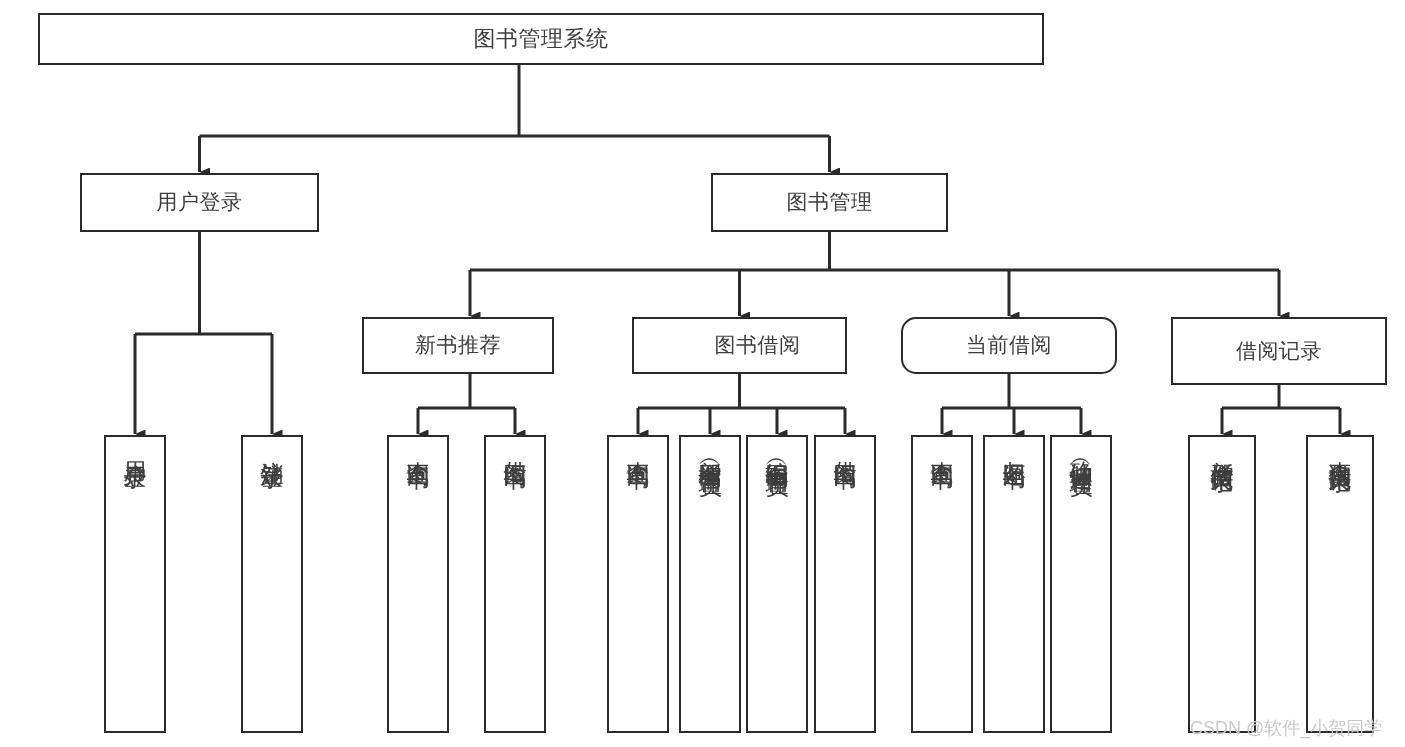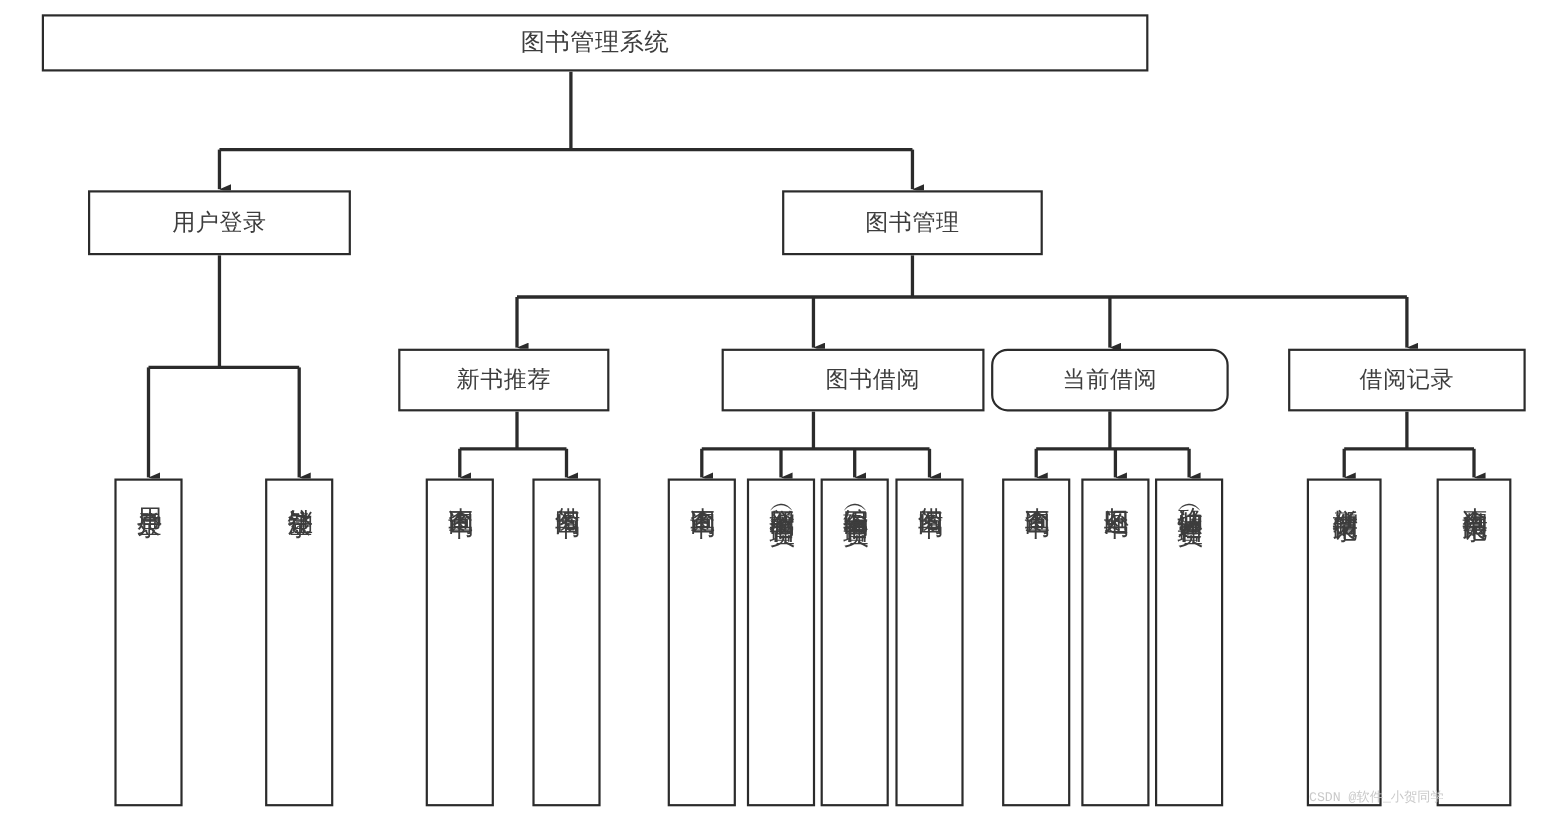--- a/index.html
+++ b/index.html
@@ -57,22 +57,22 @@
     font-size: 23px;
     letter-spacing: 2px;
     line-height: 1;
   }
   .node-box.root .node-label {
     font-size: 22px;
   }
   .watermark {
     position: absolute;
     color: #c9c9c9;
-    font-size: 12px;
-    font-family: Liberation Mono, monospace;
+    font-size: 18px;
+    font-family: Liberation Sans, sans-serif;
     white-space: nowrap;
     user-select: none;
   }
 </style>
 </head>
 <body>
 
 <div id="diagram-root">
 
   <svg class="connector-layer" viewBox="0 0 1405 747" xmlns="http://www.w3.org/2000/svg">
@@ -125,27 +125,27 @@
   <div class="node-box horizontal" style="left: 80px; top: 173px; width: 239px; height: 59px;">
     <span class="node-label">用户登录</span>
   </div>
   <div class="node-box horizontal" style="left: 711px; top: 173px; width: 237px; height: 59px;">
     <span class="node-label">图书管理</span>
   </div>
 
   <div class="node-box horizontal" style="left: 362px; top: 317px; width: 192px; height: 57px;">
     <span class="node-label">新书推荐</span>
   </div>
-  <div class="node-box horizontal" style="left: 656px; top: 317px; width: 239px; height: 57px; padding-left: 36px;">
+  <div class="node-box horizontal" style="left: 632px; top: 317px; width: 215px; height: 57px; padding-left: 36px;">
     <span class="node-label">图书借阅</span>
   </div>
   <div class="node-box horizontal" style="left: 901px; top: 317px; width: 216px; height: 57px; border-radius: 15px;">
     <span class="node-label">当前借阅</span>
   </div>
-  <div class="node-box horizontal" style="left: 1171px; top: 317px; width: 216px; height: 57px;">
+  <div class="node-box horizontal" style="left: 1171px; top: 317px; width: 216px; height: 68px;">
     <span class="node-label">借阅记录</span>
   </div>
 
   <div class="node-box vertical" style="left: 104px; top: 435px; width: 62px; height: 298px;">
     <span class="node-label">用户登录</span>
   </div>
   <div class="node-box vertical" style="left: 241px; top: 435px; width: 62px; height: 298px;">
     <span class="node-label">注销登录</span>
   </div>
 

